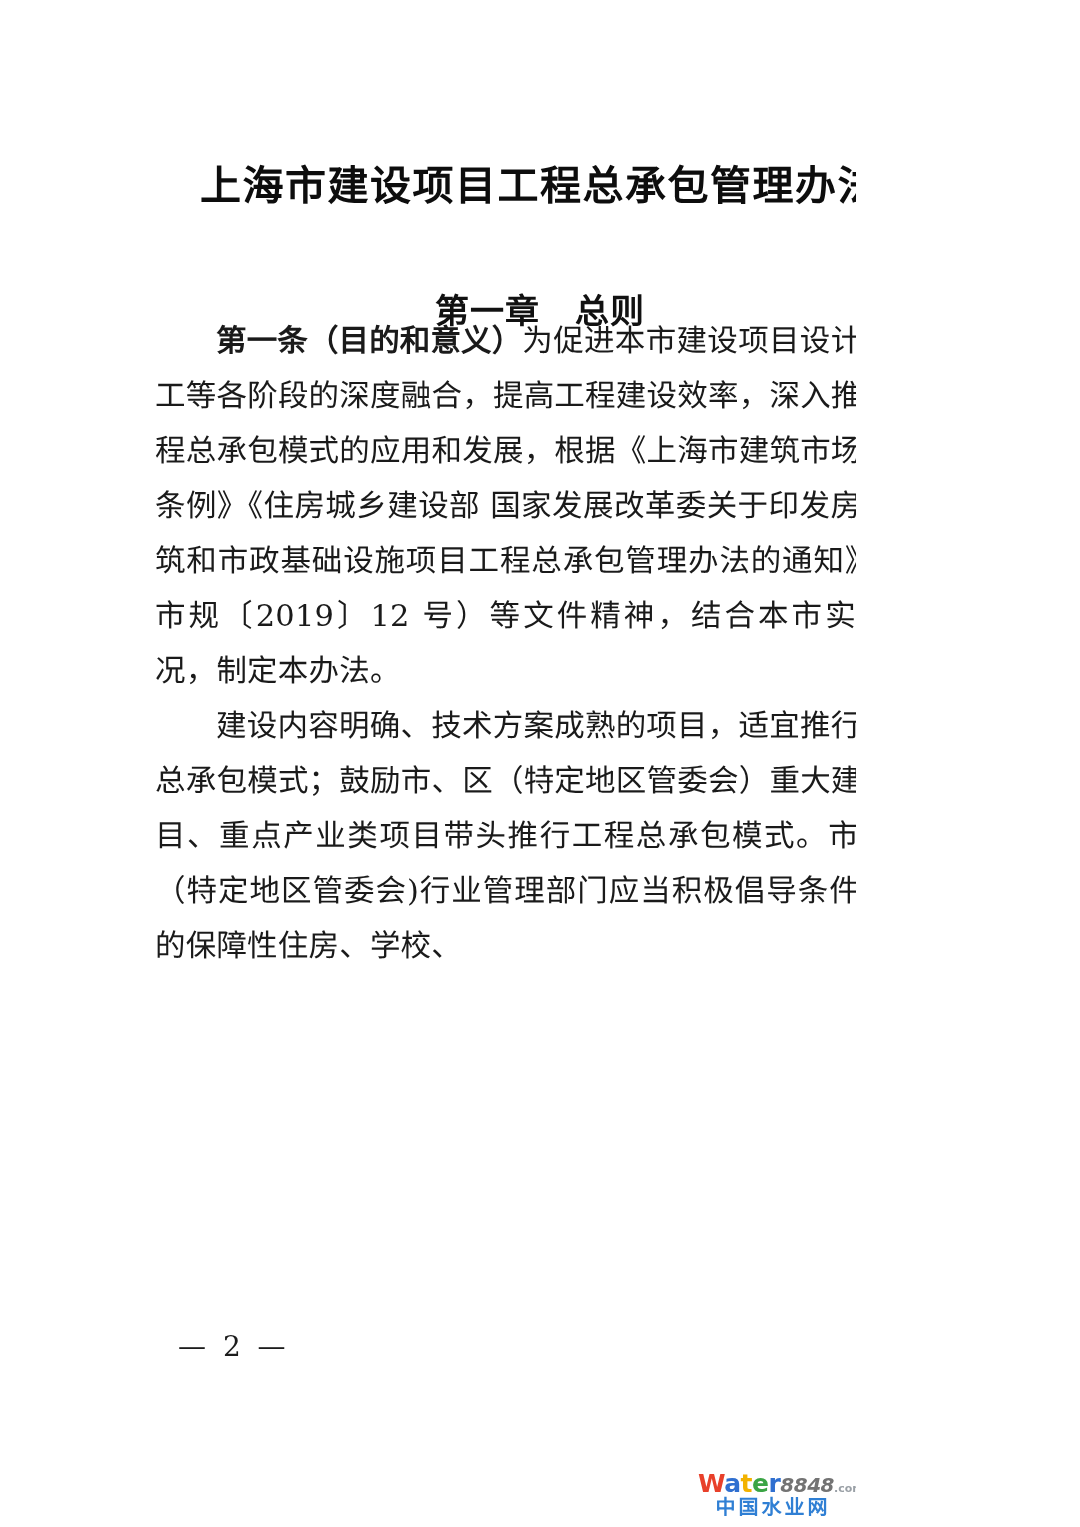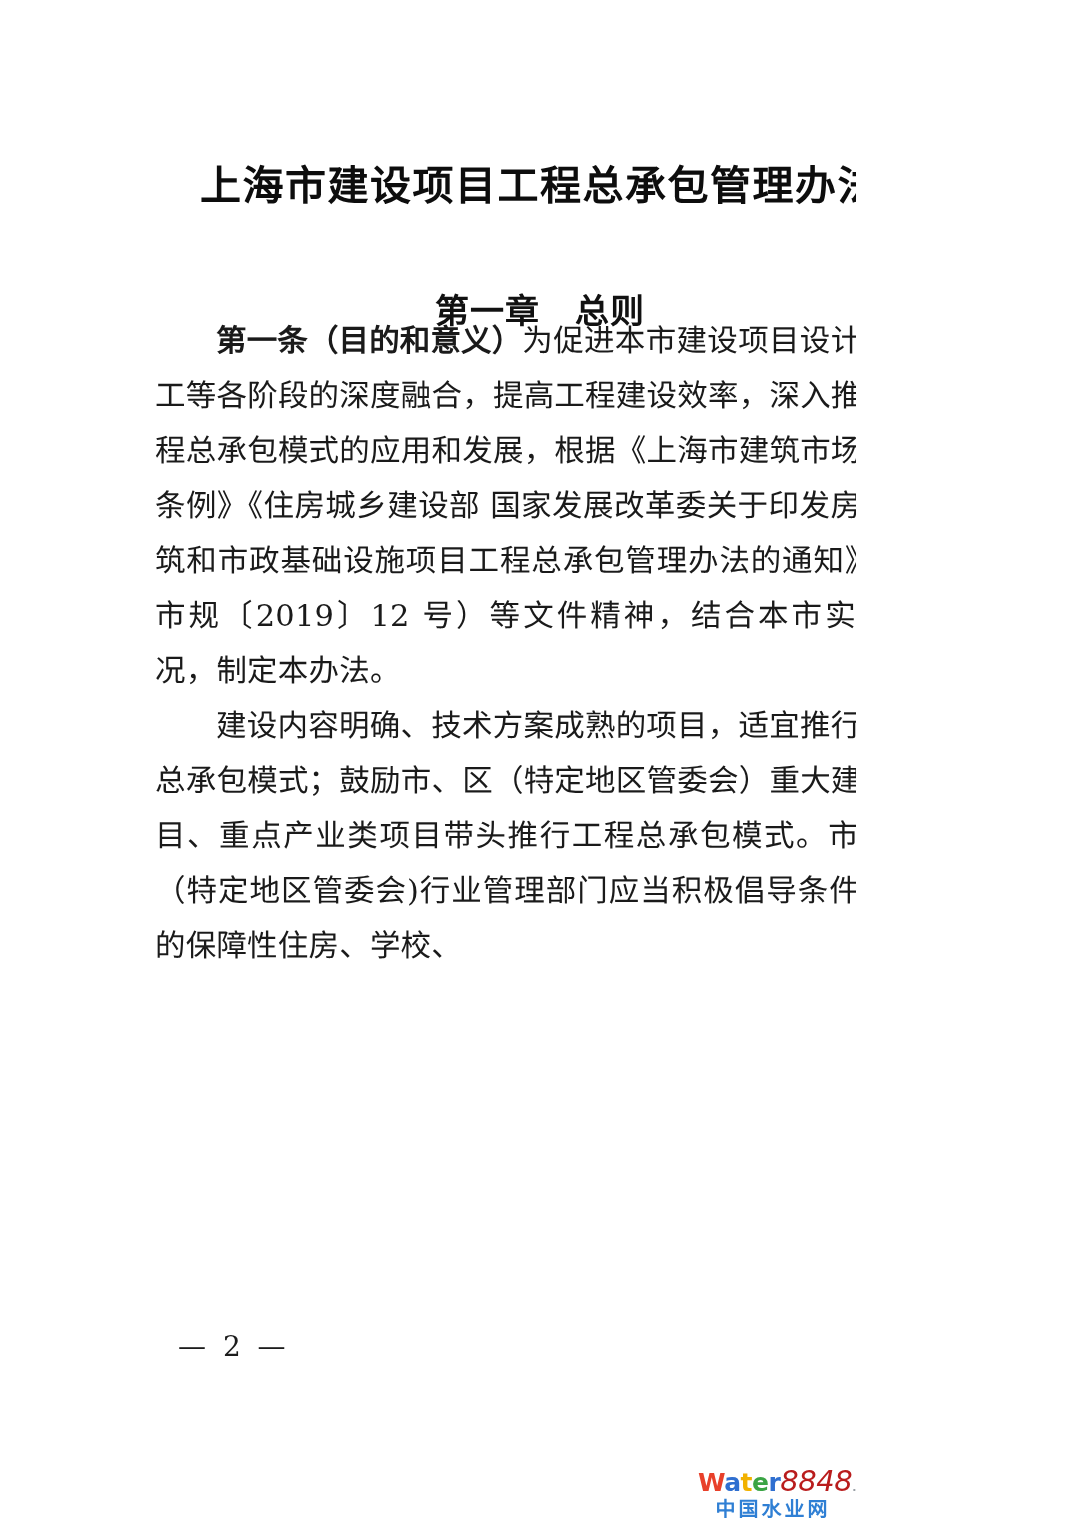--- a/index.html
+++ b/index.html
@@ -107,37 +107,37 @@
     line-height: 1;
   }
 
   .wm-top .l1 { color: #e8402a; }
   .wm-top .l2 { color: #2f6fd0; }
   .wm-top .l3 { color: #f2b200; }
   .wm-top .l4 { color: #3aa444; }
   .wm-top .l5 { color: #2f6fd0; }
 
   .wm-num {
-    color: #b91c1c;
+    color: #737373;
     font-style: italic;
-    font-size: 29px;
-    font-weight: normal;
+    font-size: 20px;
+    font-weight: bold;
     letter-spacing: -0.5px;
   }
 
   .wm-dotcom {
     color: #9aa0a6;
     font-size: 11px;
     font-weight: bold;
     letter-spacing: 0px;
   }
 
   .wm-bottom {
     margin-top: 3px;
-    font-family: Liberation Serif, serif;
+    font-family: Liberation Mono, monospace;
     font-size: 20px;
     font-weight: bold;
     color: #2f7fd4;
     letter-spacing: 3px;
     white-space: nowrap;
   }
 </style>
 </head>
 <body>
 

